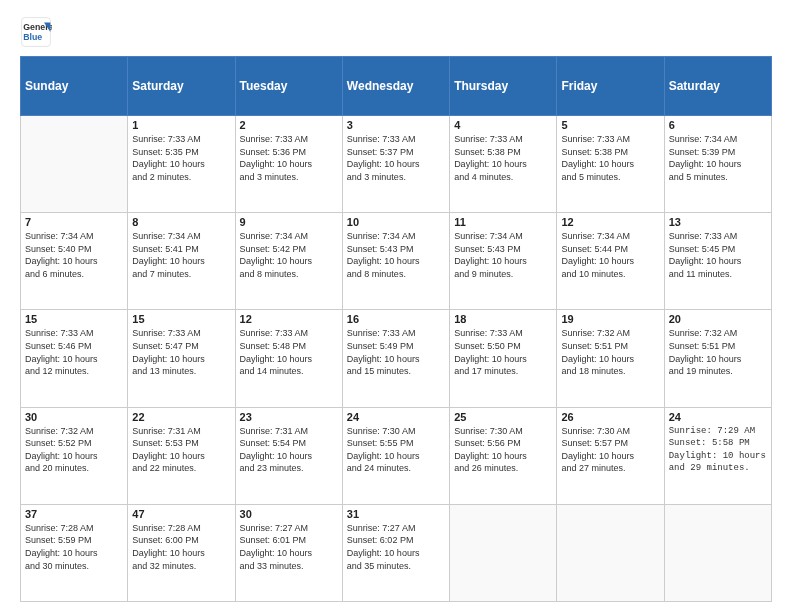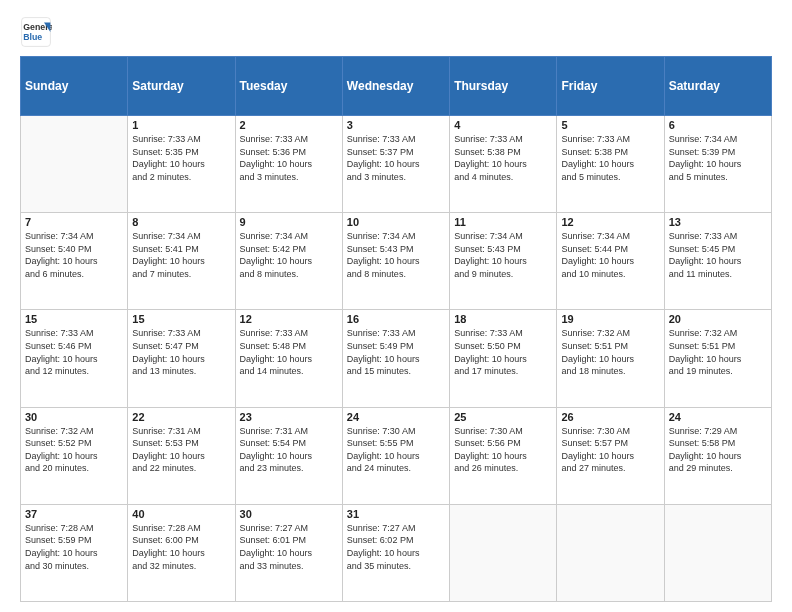--- a/index.html
+++ b/index.html
@@ -300,36 +300,36 @@
           </td>
           <td>
             <div class="day-number">26</div>
             <div class="day-info" style="white-space: pre-line;">Sunrise: 7:30 AM
 Sunset: 5:57 PM
 Daylight: 10 hours
 and 27 minutes.</div>
           </td>
           <td>
             <div class="day-number">24</div>
-            <div class="day-info" style="white-space: pre-line;">Sunrise: 7:29 AM
+            <div class="day-info" style="white-space: pre-line; font-family: Liberation Mono, monospace;">Sunrise: 7:29 AM
 Sunset: 5:58 PM
 Daylight: 10 hours
 and 29 minutes.</div>
           </td>
         </tr>
         <tr>
           <td>
             <div class="day-number">37</div>
             <div class="day-info" style="white-space: pre-line;">Sunrise: 7:28 AM
 Sunset: 5:59 PM
 Daylight: 10 hours
 and 30 minutes.</div>
           </td>
           <td>
-            <div class="day-number">40</div>
+            <div class="day-number">47</div>
             <div class="day-info" style="white-space: pre-line;">Sunrise: 7:28 AM
 Sunset: 6:00 PM
 Daylight: 10 hours
 and 32 minutes.</div>
           </td>
           <td>
             <div class="day-number">30</div>
             <div class="day-info" style="white-space: pre-line;">Sunrise: 7:27 AM
 Sunset: 6:01 PM
 Daylight: 10 hours

